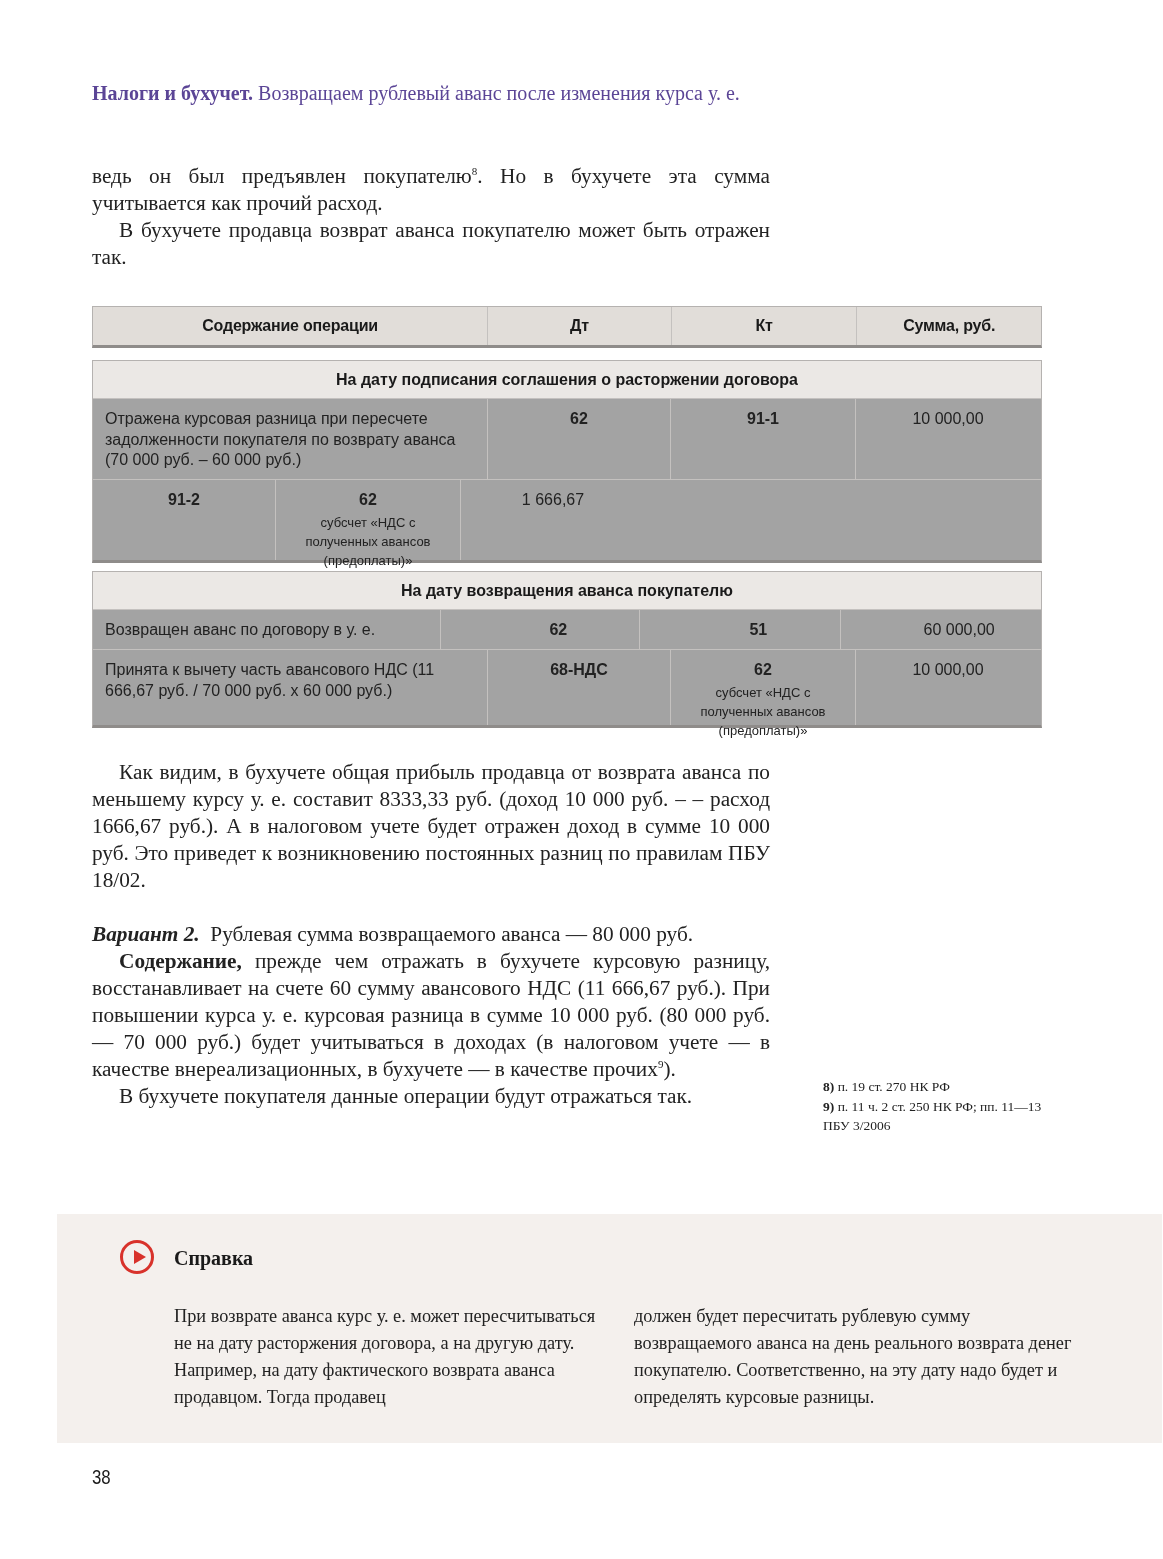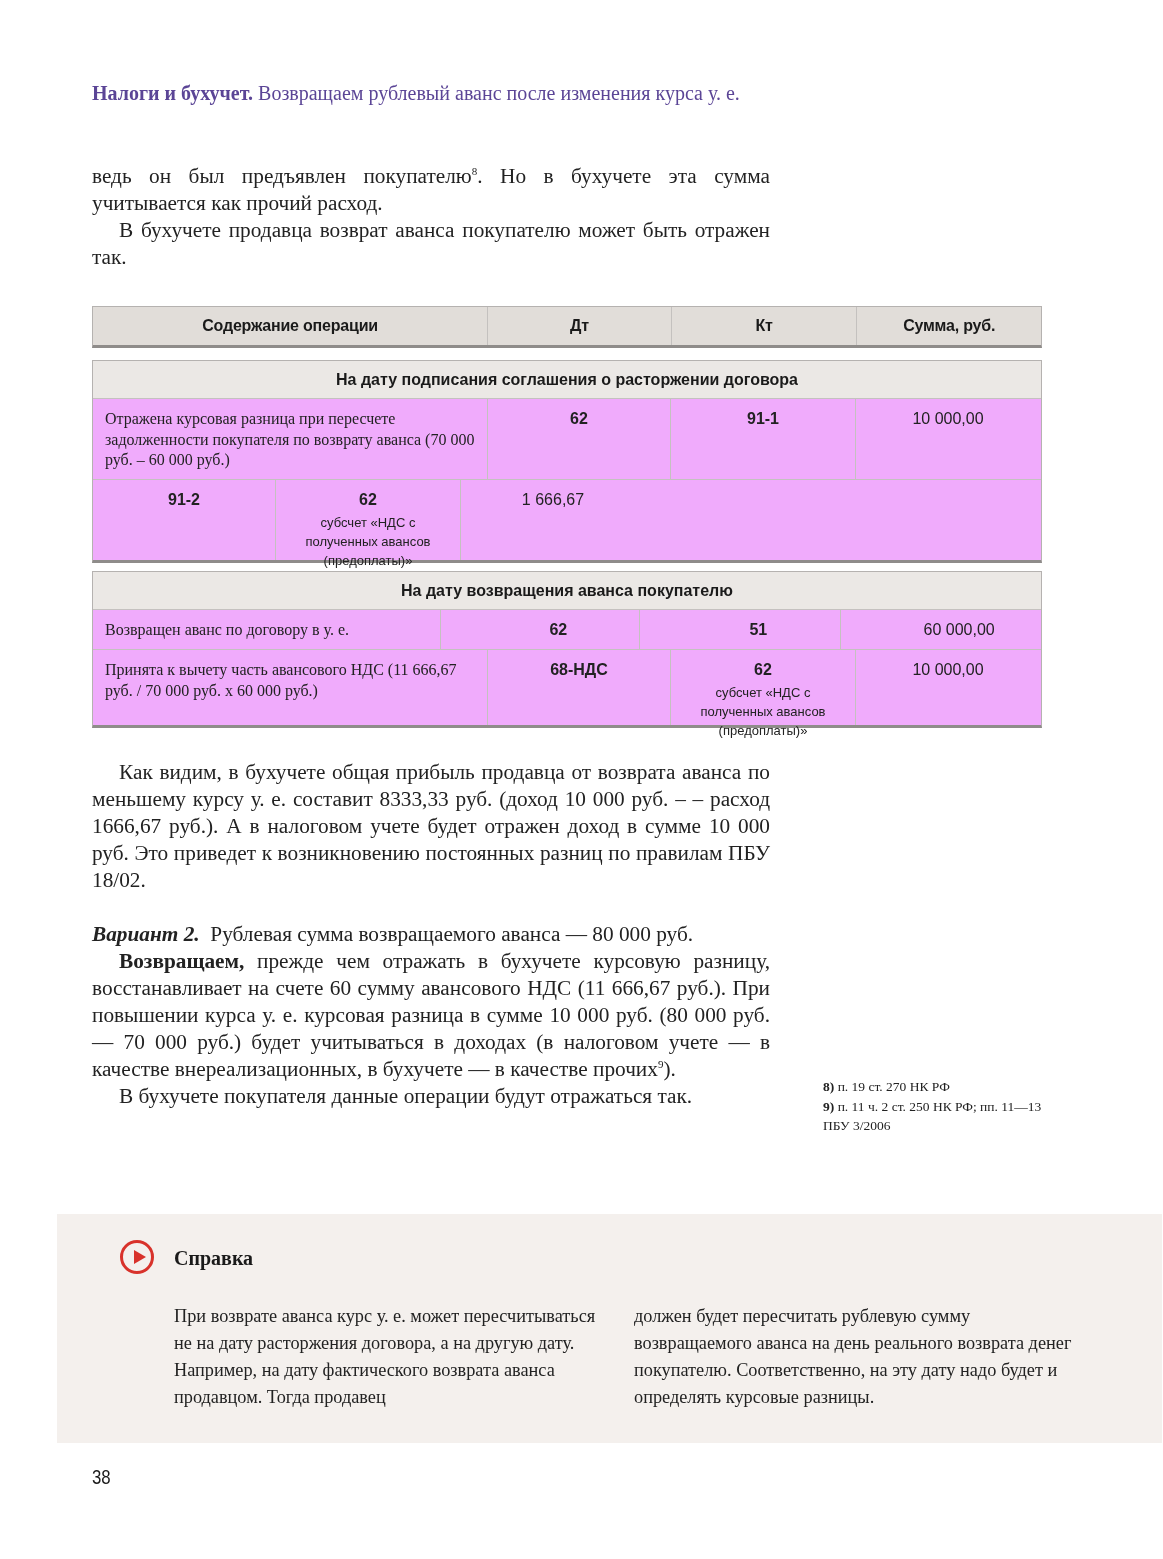--- a/index.html
+++ b/index.html
@@ -20,32 +20,32 @@
     .body-text p { margin: 0; }
     .indent { text-indent: 27px; }
     sup { font-size: 11px; vertical-align: 8px; line-height: 0; }
 
     
     .tbl { position: absolute; left: 92px; width: 948px; font-family: "Liberation Sans", sans-serif; }
     .tbl-head {
       top: 306px; height: 38px; display: flex; background: #e1ddd9;
       border: 1px solid #b5b2b0; border-bottom: 3px solid #8f8c8a; box-sizing: content-box;
     }
-    .col1 { width: 395px; font-family: Liberation Serif, serif; }
+    .col1 { width: 395px; }
     .col2 { width: 183px; }
     .col3 { width: 185px; }
     .col4 { width: 184px; }
     .tbl-head > div {
       display: flex; align-items: center; justify-content: center;
       font-weight: bold; font-size: 16px; color: #1a1a1a; border-right: 1px solid #c4c1bf;
       font-family: "Liberation Sans", sans-serif; letter-spacing: -0.2px;
     }
     .tbl-head > div:last-child { border-right: none; }
     .section {
-      border: 1px solid #b5b2b0; border-bottom: 3px solid #8f8c8a; background: #f0abfc;
+      border: 1px solid #b5b2b0; border-bottom: 3px solid #8f8c8a; background: #a3a3a3;
     }
     .section-title {
       background: #ebe8e5; height: 37px; display: flex; align-items: center; justify-content: center;
       font-weight: bold; font-size: 16px; color: #1a1a1a; border-bottom: 1px solid #c4c1bf;
     }
     .row { display: flex; border-bottom: 1px solid #c4c1bf; }
     .row:last-child { border-bottom: none; }
     .row > div { border-right: 1px solid #c4c1bf; box-sizing: border-box; padding: 10px 12px; font-size: 16px; line-height: 20.5px; color: #222; }
     .row > div:last-child { border-right: none; }
     .cell-c { text-align: center; }
@@ -142,21 +142,21 @@
     <div class="col4 cell-c">10 000,00</div>
   </div>
 </div>
 
 <div class="body-text" style="top:759px;">
   <p class="indent">Как видим, в бухучете общая прибыль продавца от возврата аванса по меньшему курсу у. е. составит 8333,33 руб. (доход 10 000 руб. – – расход 1666,67 руб.). А в налоговом учете будет отражен доход в сумме 10 000 руб. Это приведет к возникновению постоянных разниц по правилам ПБУ 18/02.</p>
 </div>
 
 <div class="body-text" style="top:921px;">
   <p><b><i>Вариант 2.</i></b>&nbsp; <span>Рублевая сумма возвращаемого аванса — 80 000 руб.</span></p>
-  <p class="indent"><b>Возвращаем,</b> <span>прежде чем отражать в бухучете курсовую разницу, восстанавливает на счете 60 сумму авансового НДС (11 666,67 руб.). При повышении курса у. е. курсовая разница в сумме 10 000 руб. (80 000 руб. — 70 000 руб.) будет учитываться в доходах (в налоговом учете — в качестве внереализационных, в бухучете — в качестве прочих</span><sup>9</sup><span>).</span></p>
+  <p class="indent"><b>Содержание,</b> <span>прежде чем отражать в бухучете курсовую разницу, восстанавливает на счете 60 сумму авансового НДС (11 666,67 руб.). При повышении курса у. е. курсовая разница в сумме 10 000 руб. (80 000 руб. — 70 000 руб.) будет учитываться в доходах (в налоговом учете — в качестве внереализационных, в бухучете — в качестве прочих</span><sup>9</sup><span>).</span></p>
   <p class="indent">В бухучете покупателя данные операции будут отражаться так.</p>
 </div>
 
 <div class="footnotes">
   <p><b>8)</b> <span>п. 19 ст. 270 НК РФ</span></p>
   <p><b>9)</b> <span>п. 11 ч. 2 ст. 250 НК РФ; пп. 11—13 ПБУ 3/2006</span></p>
 </div>
 
 <div class="info-box">
   <div class="play-icon"></div>

